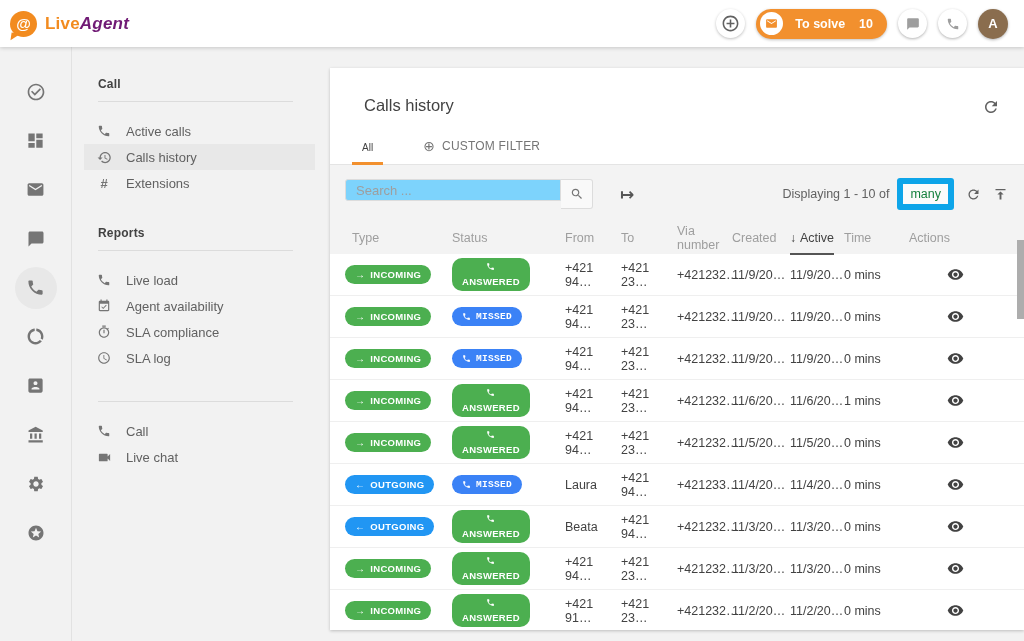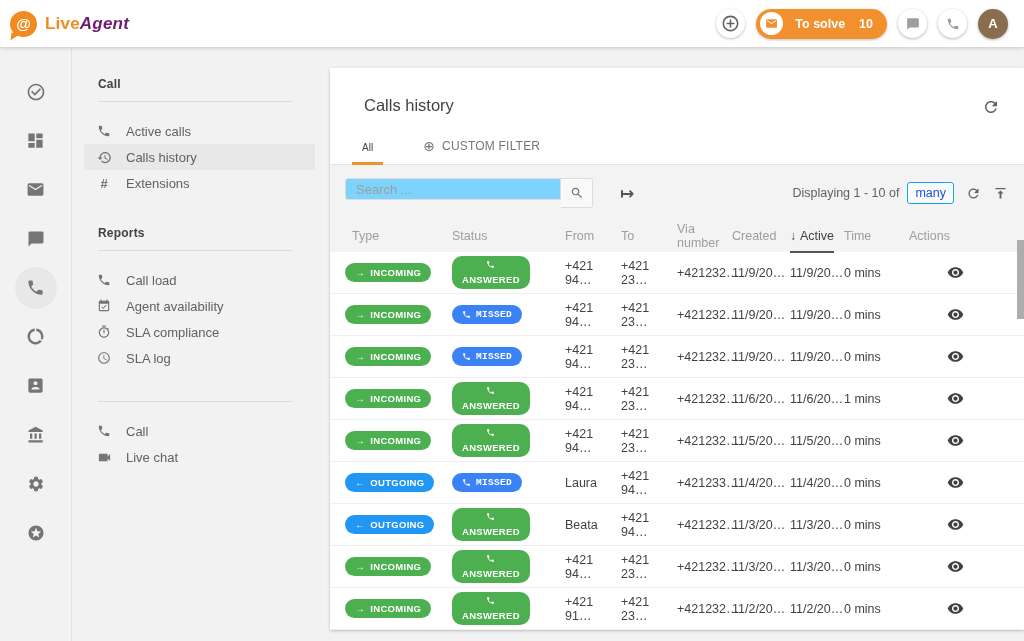--- a/index.html
+++ b/index.html
@@ -64,21 +64,21 @@
   .toolbar { display:flex; align-items:center; padding:13px 16px 11px 15px; }
   .search-wrap { display:flex; }
   .search-input { width:216px; height:22px; border:1px solid #dcdcdc; border-radius:3px 0 0 3px; background:#7dd3fc;
                   padding:0 10px; font-size:13px; color:#424242; font-family:inherit; outline:none; }
   .search-input::placeholder { color:#9e9e9e; }
   .search-btn { width:32px; height:30px; border:1px solid #dcdcdc; border-left:none; border-radius:0 3px 3px 0;
                 background:#f9f9f9; display:flex; align-items:center; justify-content:center; color:#757575; cursor:pointer; }
   .mapsto { margin-left:27px; font-size:17px; font-weight:bold; color:#555; cursor:pointer; line-height:1; }
   .toolbar-spacer { flex:1; }
   .displaying { font-size:12.5px; color:#616161; }
-  .total-chip { border:1px solid #0ea5e9; border-radius:3px; background:#fbfbfb; font-size:12.5px; color:#1d4ed8;
+  .total-chip { border:6px solid #0ea5e9; border-radius:3px; background:#fbfbfb; font-size:12.5px; color:#15803d;
                 padding:3px 7px; margin-left:8px; cursor:pointer; }
   .toolbar-icon { color:#616161; margin-left:12px; cursor:pointer; }
 
   .grid { display:grid; grid-template-columns:107px 113px 56px 56px 55px 58px 54px 65px 1fr; align-items:center; padding-left:15px; }
   .thead { height:33px; font-size:12.5px; color:#9e9e9e; }
   .thead .th:first-child { text-indent:7px; }
   .th-ended { color:#424242; display:flex; gap:4px; width:fit-content; border-bottom:2px solid #555;
               padding-bottom:8px; margin-bottom:-10px; cursor:pointer; }
   .sort-arrow { font-size:12px; }
 
@@ -306,21 +306,21 @@
 
     <div class="menu-section">
       <div class="menu-title">Reports</div>
       <div class="menu-divider"></div>
       <div class="menu-item">
         <span class="mi-icon">
             <svg width="14" height="14" viewBox="0 0 24 24" fill="currentColor">
               <use href="#i-phone"></use>
             </svg>
           </span>
-        <span>Call load</span>
+        <span>Live load</span>
       </div>
       <div class="menu-item">
         <span class="mi-icon">
             <svg width="14" height="14" viewBox="0 0 24 24" fill="currentColor">
               <use href="#i-event-available"></use>
             </svg>
           </span>
         <span>Agent availability</span>
       </div>
       <div class="menu-item">

